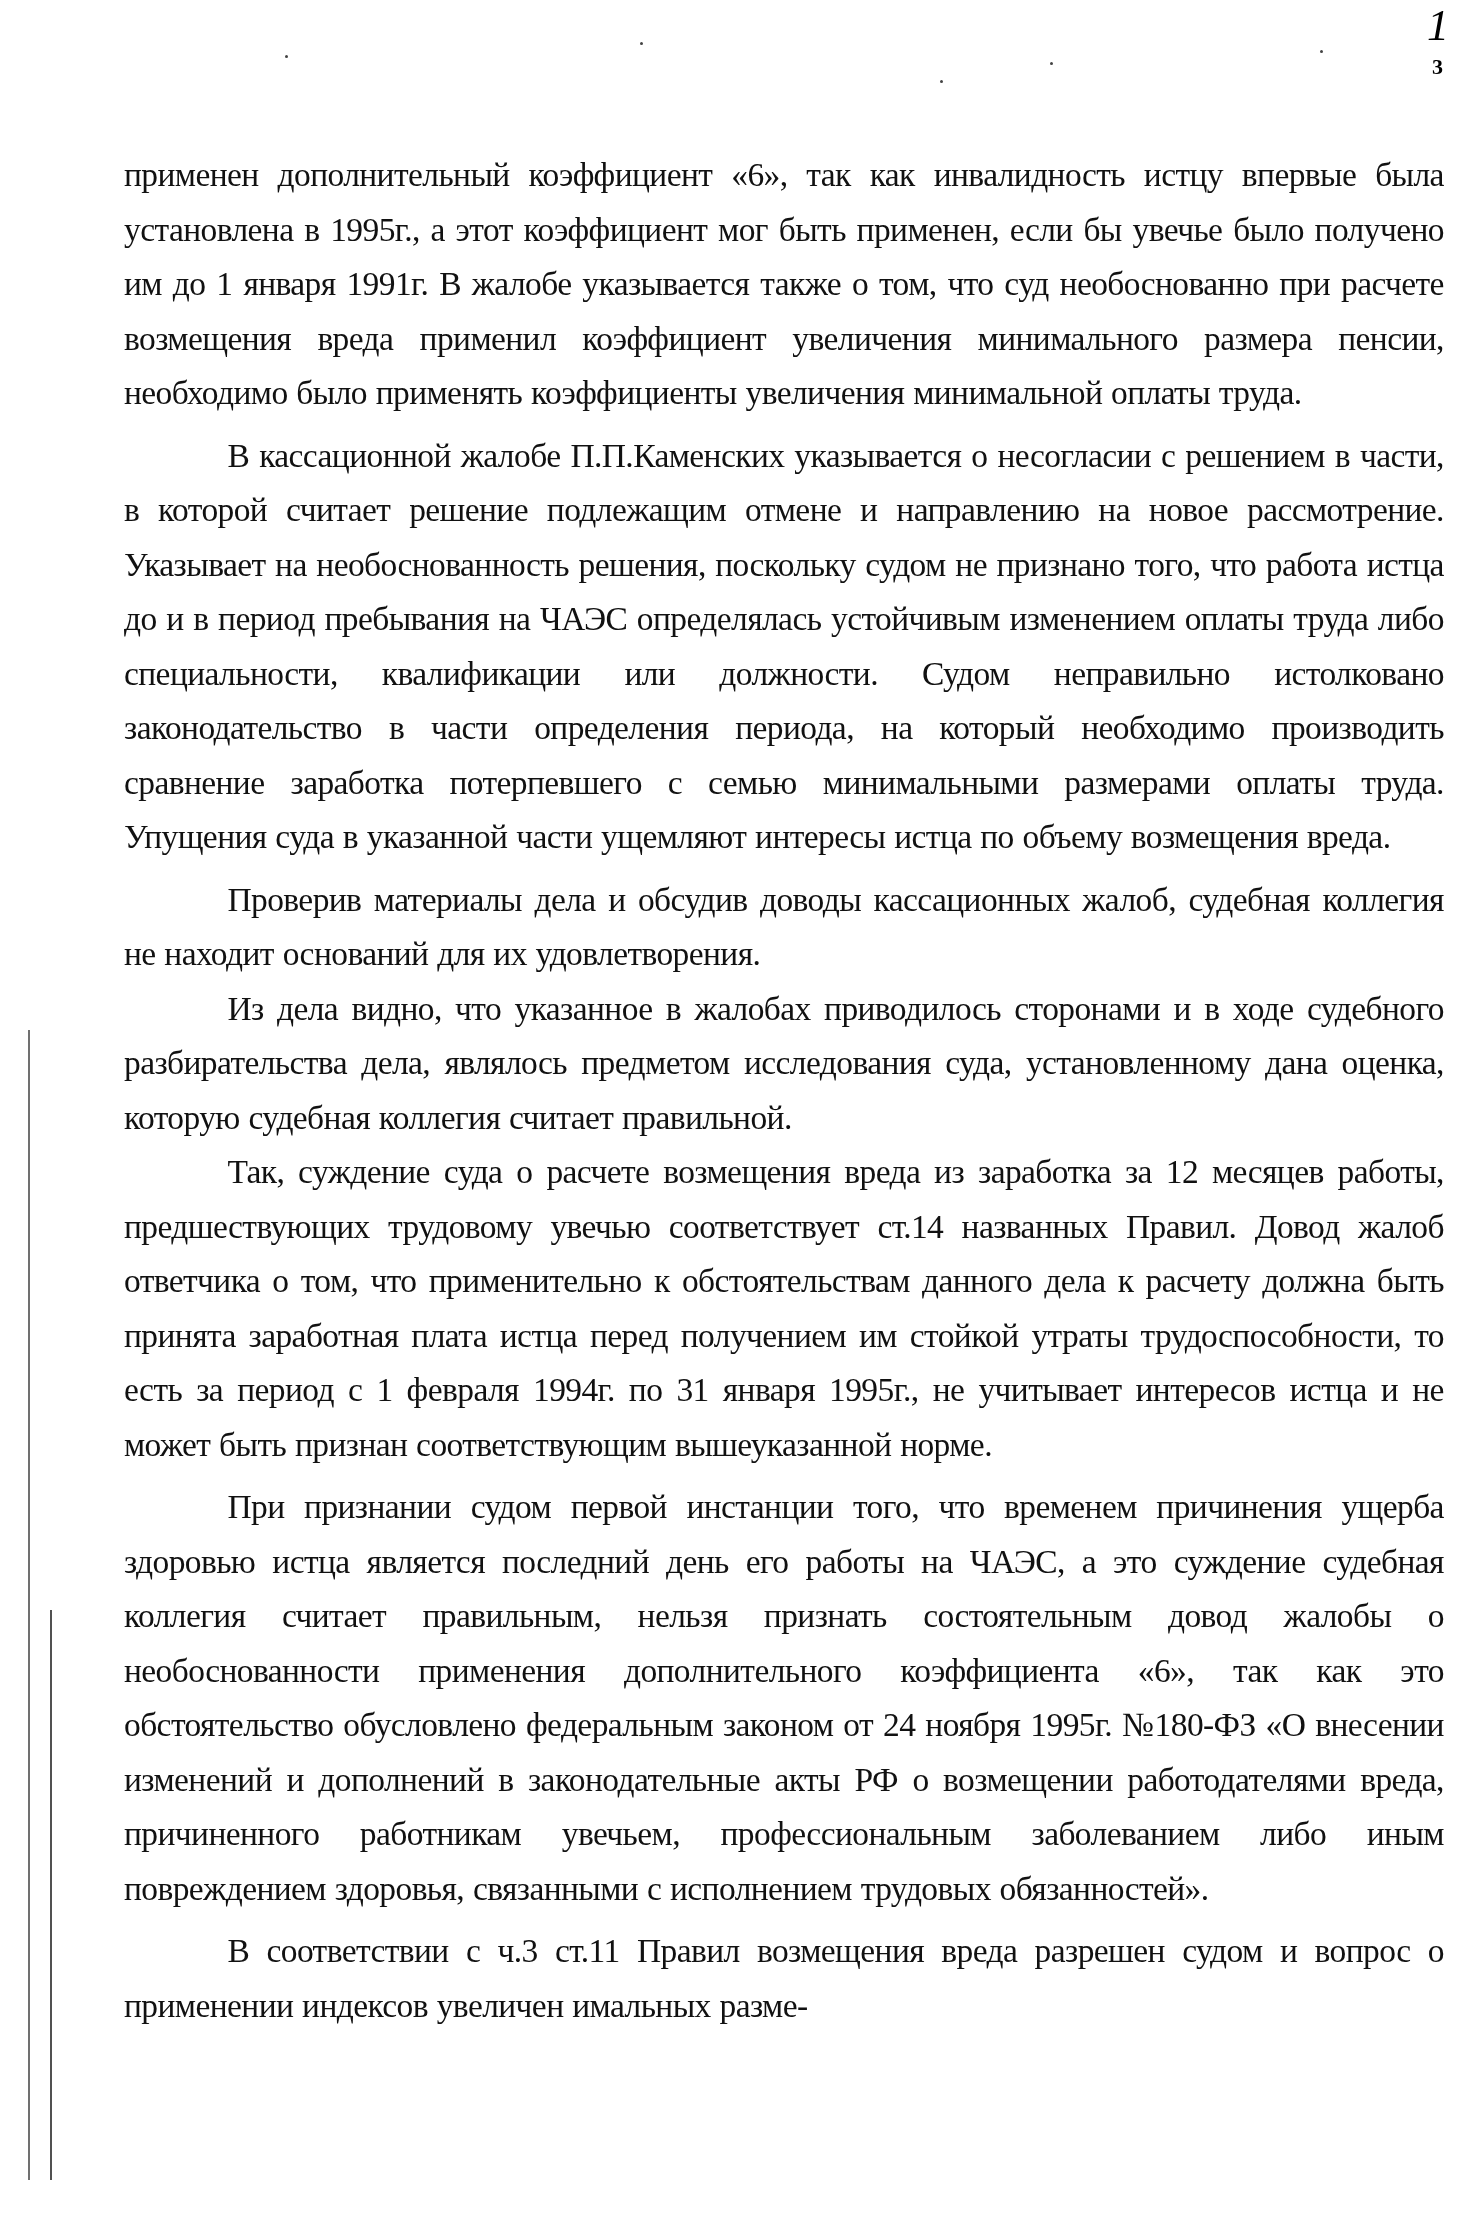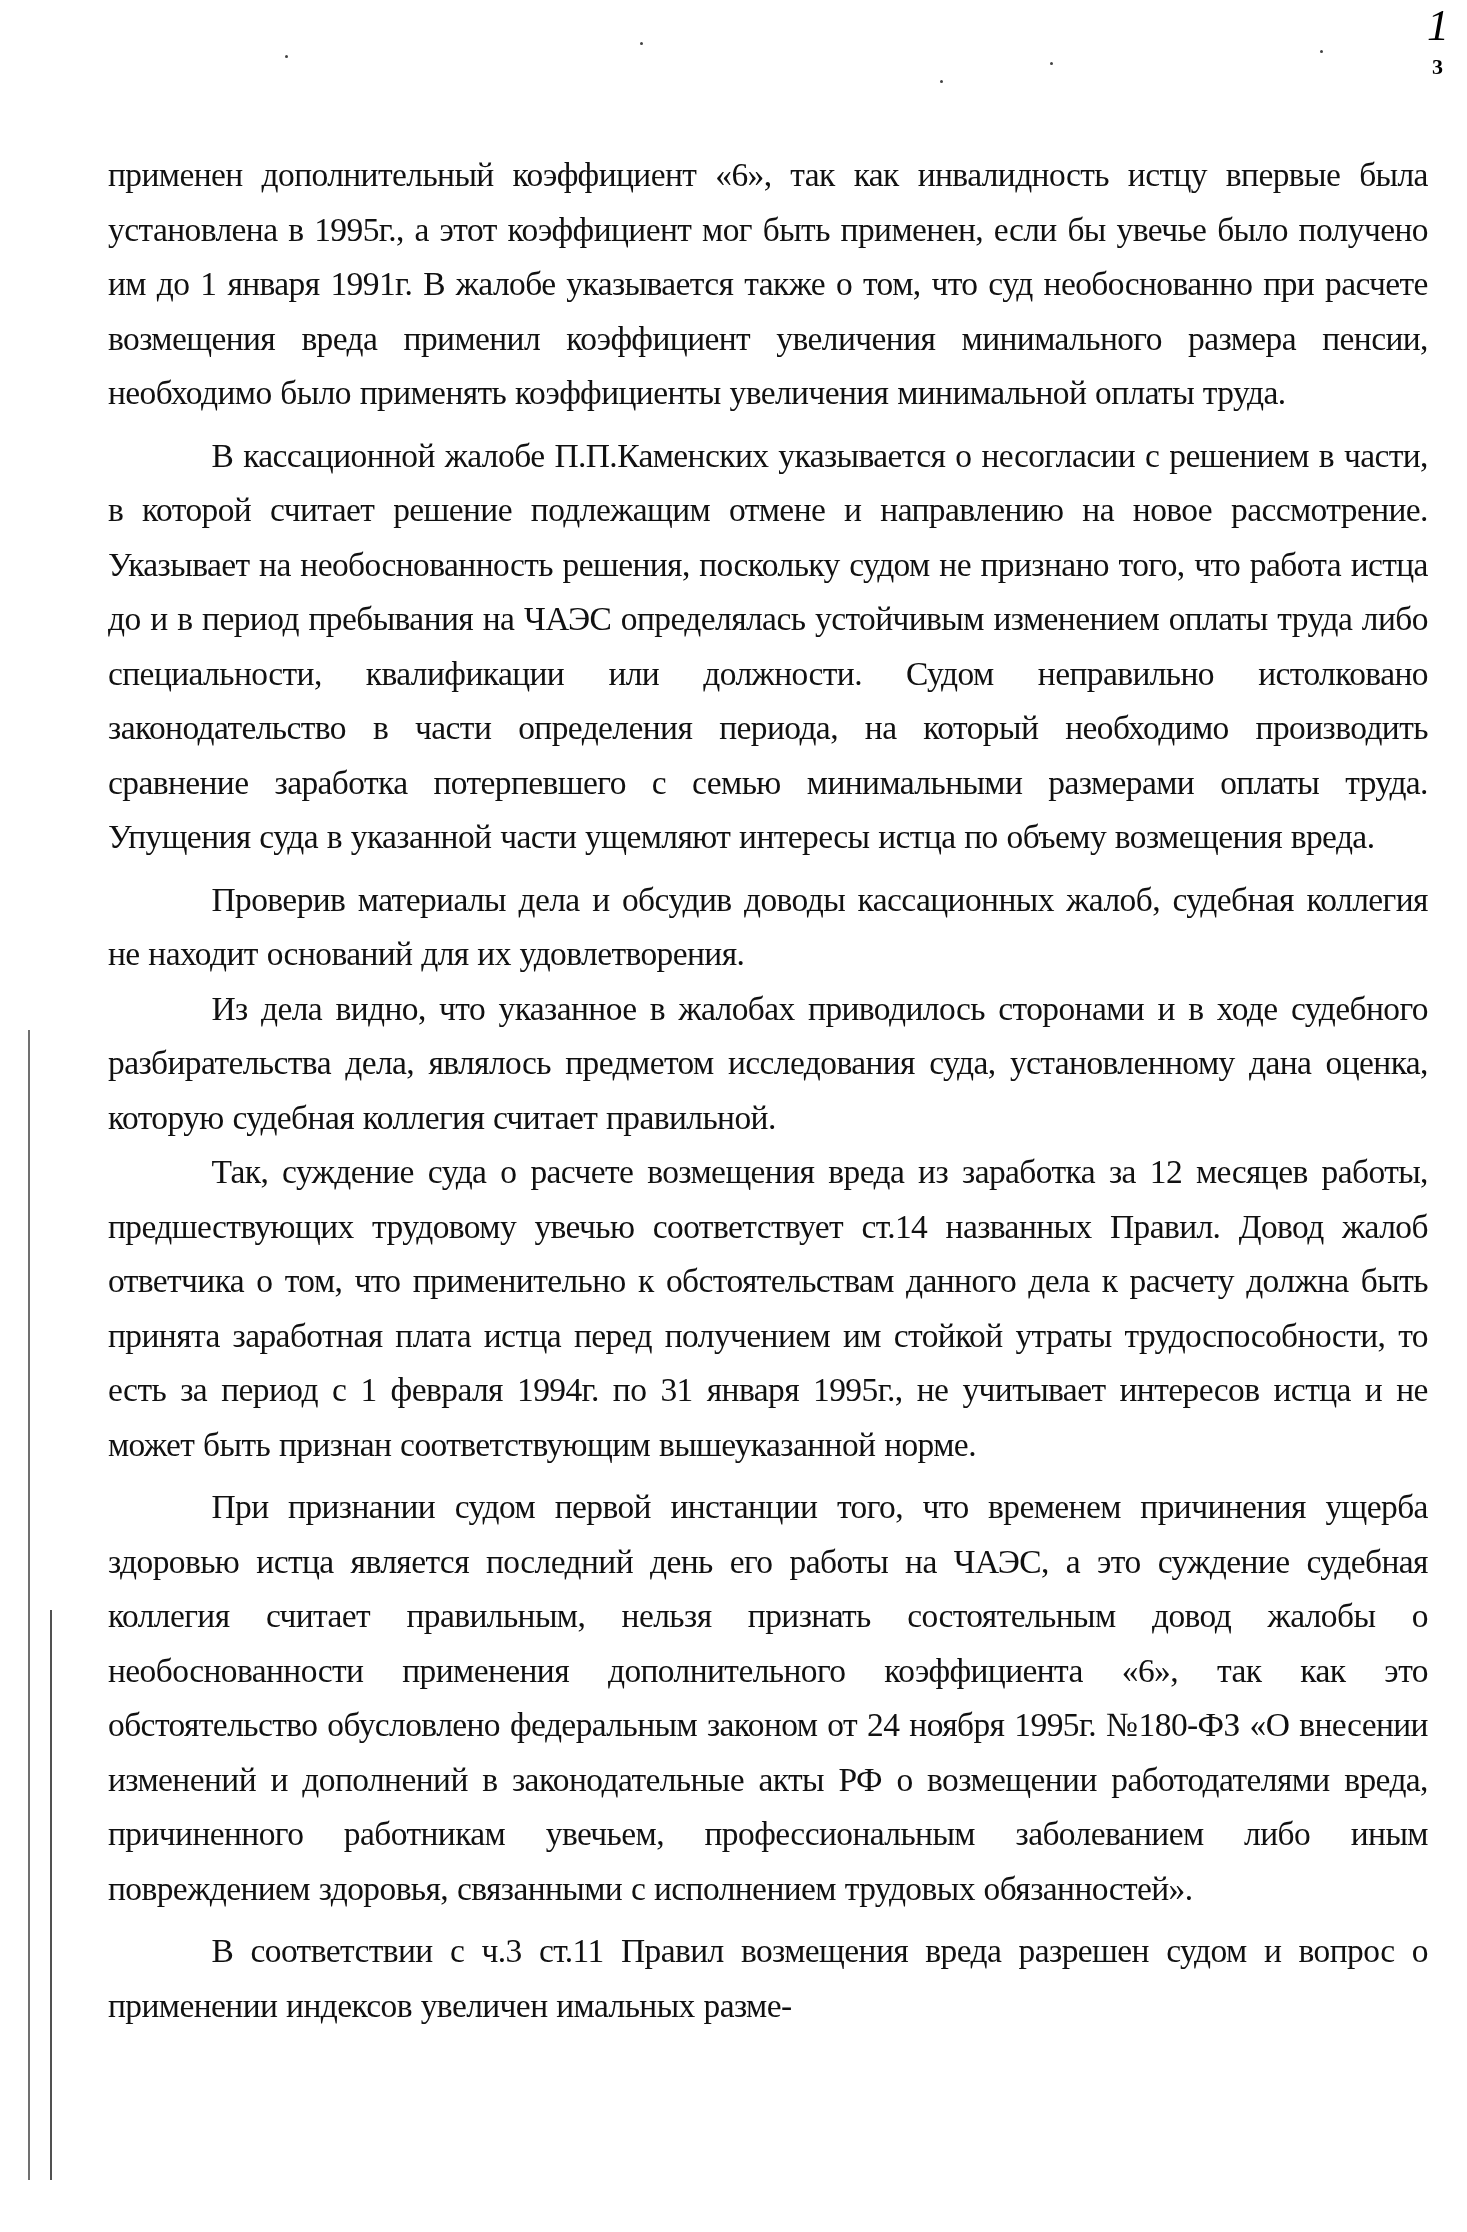--- a/index.html
+++ b/index.html
@@ -27,21 +27,21 @@
   .page-num {
     position: absolute;
     right: 24px;
     top: 54px;
     font-size: 22px;
     font-weight: bold;
     color: #000;
   }
   .text-block {
     position: absolute;
-    left: 108px;
+    left: 124px;
     top: 148px;
     width: 1340px;
   }
   .para {
     margin: 0;
     font-size: 34px;
     line-height: 54.5px;
     text-align: justify;
     letter-spacing: -0.6px;
     word-spacing: 1px;

